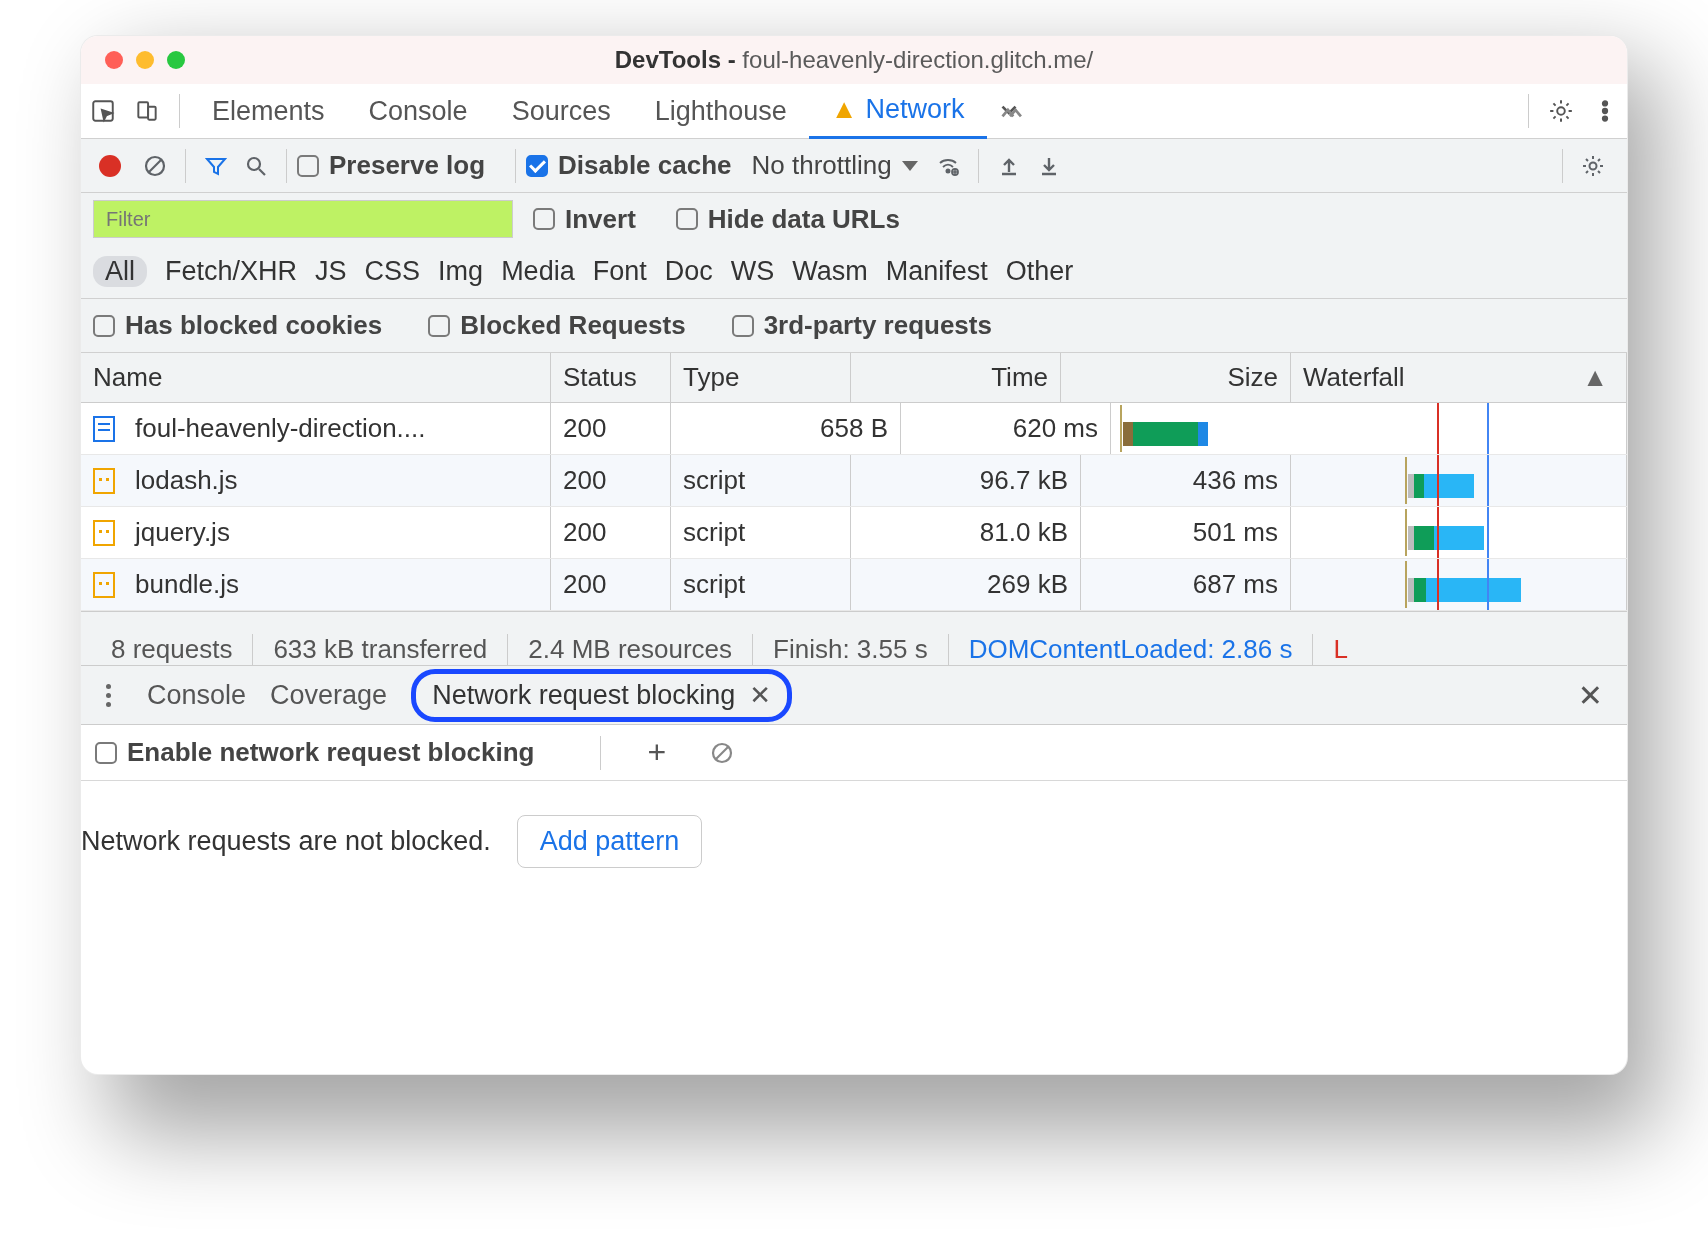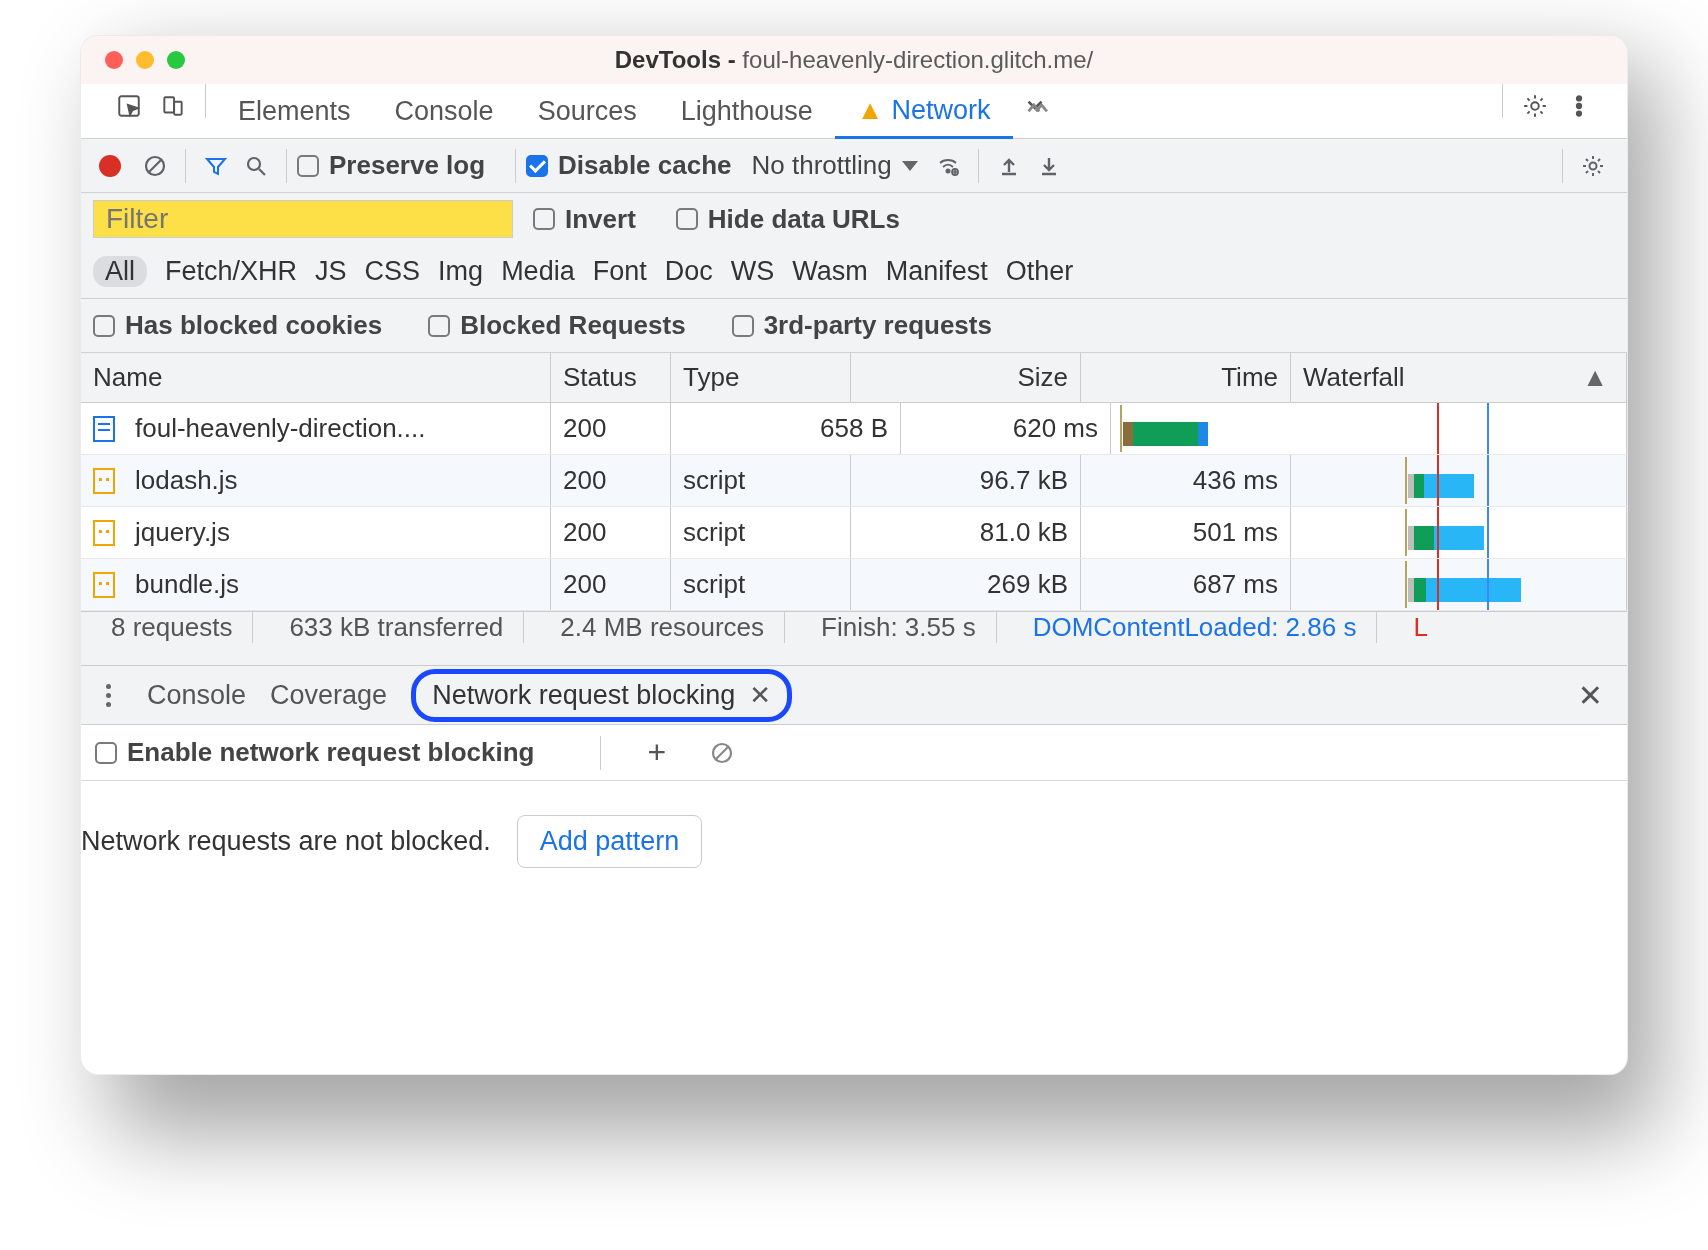--- a/index.html
+++ b/index.html
@@ -7,42 +7,42 @@
   .stage { width:1708px; height:1250px; display:flex; align-items:flex-start; justify-content:center; padding-top:35px;}
   .window-wrap { position:relative; }
   .shadow { position:absolute; top:30px; left:30px; width:1548px; height:1070px; background:#000; opacity:.35; filter:blur(45px); border-radius:18px; z-index:0;}
   .window { position:relative; width:1548px; height:1040px; background:#fff; border-radius:18px; overflow:hidden; z-index:1; border:1px solid rgba(0,0,0,.08);}
   .titlebar { height:48px; background:#fcf3f3; display:flex; align-items:center; position:relative;}
   .traffic { display:flex; gap:13px; padding-left:24px;}
   .dot{width:18px;height:18px;border-radius:50%;}
   .dot.r{background:#ff5f57;} .dot.y{background:#febc2e;} .dot.g{background:#28c840;}
   .title-text{position:absolute; left:0; right:0; text-align:center; font-size:24px; color:#5a5a5a;}
   .title-text b{font-weight:600; color:#333;}
-  .tabs { height:55px; border-bottom:1px solid #d0d0d0; display:flex; padding:0 26px;}
+  .tabs { height:55px; border-bottom:1px solid #d0d0d0; display:flex; align-items:center; padding:0 0;}
   .ticon{width:44px; height:44px; display:flex; align-items:center; justify-content:center; color:#555;}
   .ticon svg{width:26px;height:26px;stroke:#555;fill:none;stroke-width:1.8;}
   .vsep{width:1px;height:34px;background:#ccc;margin:0 10px;}
   .tab{padding:0 22px; height:55px; display:flex; align-items:center; font-size:27px; color:#555; gap:8px;}
   .tab.active{border-bottom:3px solid #1a73e8; color:#1a73e8;}
   .tab .warn{color:#f0a500;}
   .spacer{flex:1;}
   .toolbar{height:54px; border-bottom:1px solid #d0d0d0; display:flex; align-items:center; padding:0 14px; background:#f1f3f4;}
   .reddot{width:22px;height:22px;background:#d93025;border-radius:50%;margin:0 14px 0 4px;}
   .tbicon{width:40px;height:40px;display:flex;align-items:center;justify-content:center;color:#5f6368;}
   .tbicon svg{width:24px;height:24px;fill:#5f6368;}
   .funnel svg path{fill:none; stroke:#1a73e8; stroke-width:2;}
   .cbox{width:22px;height:22px;border:2px solid #7a7a7a;border-radius:5px;margin-right:10px;display:inline-flex;align-items:center;justify-content:center;flex-shrink:0;}
   .cbox.checked{background:#1a73e8;border-color:#1a73e8;}
   .cbox.checked::after{content:"";width:6px;height:12px;border:solid #fff;border-width:0 3px 3px 0;transform:rotate(45deg);margin-top:-3px;}
   .tlabel{font-size:26px;color:#444;display:flex;align-items:center;margin-right:20px;font-weight:bold;}
   .select{font-size:26px;color:#444;display:flex;align-items:center;gap:10px;margin-right:10px;}
   .caret{width:0;height:0;border-left:8px solid transparent;border-right:8px solid transparent;border-top:10px solid #666;}
   .antenna svg{stroke:#5f6368;fill:none;stroke-width:1.8;}
   .filterrow{height:52px;display:flex;align-items:center;padding:0 12px;background:#f1f3f4;gap:20px;}
-  .filterinput{width:420px;height:38px;border:1px solid #ccc;background:#fde047;font-size:28px;padding:0 12px;color:#777;}
+  .filterinput{width:420px;height:38px;border:1px solid #ccc;background:#bef264;font-size:20px;padding:0 12px;color:#777;}
   .typerow{height:54px;display:flex;align-items:center;padding:0 12px;background:#f1f3f4;gap:18px;font-size:27px;color:#333;border-bottom:1px solid #d0d0d0; flex-wrap:nowrap;}
   .chip-all{background:#dadce0;border-radius:14px;padding:0 12px;}
   .extrarow{height:54px;display:flex;align-items:center;padding:0 12px;background:#f1f3f4;gap:26px;font-size:26px;color:#333;border-bottom:1px solid #d0d0d0;}
   .grid-head{height:50px;display:flex;border-bottom:1px solid #ccc;background:#f1f3f4; font-size:26px;color:#333;}
   .col{display:flex;align-items:center;padding:0 12px;border-right:1px solid #ccc;}
   .c-name{width:470px;} .c-status{width:120px;} .c-type{width:180px;} .c-size{width:230px;justify-content:flex-end;} .c-time{width:210px;justify-content:flex-end;} .c-wf{flex:1;position:relative;}
   .sort-arr{position:absolute;right:18px;color:#666;}
   .grid-body{}
   .row{height:52px;display:flex;border-bottom:1px solid #e8e8e8;font-size:26px;color:#333;}
   .row:nth-child(even){background:#f5f8fc;}
@@ -53,21 +53,21 @@
   .ficon.doc::before,.ficon.doc::after{content:"";position:absolute;left:3px;right:3px;height:2px;background:#1a73e8;}
   .ficon.doc::before{top:5px;} .ficon.doc::after{top:11px;}
   .ficon.js{border-color:#f0a500;}
   .ficon.js::before{content:"";position:absolute;left:4px;top:8px;width:3px;height:3px;background:#f0a500;}
   .ficon.js::after{content:"";position:absolute;right:4px;top:8px;width:3px;height:3px;background:#f0a500;}
   .wf-track{position:relative;height:100%;width:100%;}
   .wf-mark{position:absolute;top:2px;bottom:2px;width:2px;background:#b8a45e;}
   .wf-line{position:absolute;right:125px;top:0;bottom:0;width:2px;background:#4285f4;}
   .wf-line2{position:absolute;right:175px;top:0;bottom:0;width:2px;background:#d93025;}
   .wf-bar{position:absolute;top:14px;height:24px;}
-  .status{height:54px;display:flex;align-items:flex-start;background:#f1f3f4;border-top:1px solid #ccc;font-size:26px;color:#555;padding:0 10px;gap:16px;overflow:hidden;white-space:nowrap;}
+  .status{height:54px;display:flex;align-items:flex-end;background:#f1f3f4;border-top:1px solid #ccc;font-size:26px;color:#555;padding:0 10px;gap:0;overflow:hidden;white-space:nowrap;}
   .status .seg{padding:0 20px;border-right:1px solid #ccc;}
   .status .dcl{color:#1a73e8;}
   .status .load{color:#d93025;}
   .drawer-tabs{height:60px;display:flex;align-items:center;background:#f1f3f4;border-top:1px solid #ccc;gap:24px;padding:0 12px;font-size:27px;color:#555;border-bottom:1px solid #ccc;}
   .dots3{width:30px;display:flex;flex-direction:column;gap:4px;align-items:center;}
   .dots3 span{width:5px;height:5px;background:#666;border-radius:50%;}
   .nrb-tab{border:5px solid #1a48ff;border-radius:24px;padding:6px 16px;display:flex;align-items:center;gap:14px;color:#333;}
   .xbtn{font-size:26px;color:#555;}
   .drawer-close{margin-left:auto; font-size:30px;color:#555;padding-right:12px;}
   .drawer-bar{height:56px;display:flex;align-items:center;padding:0 14px;gap:36px;font-size:26px;color:#555;border-bottom:1px solid #d8d8d8;}
@@ -255,22 +255,22 @@
       <label class="tlabel">
             <span class="cbox"></span>
             <span>3rd-party requests</span>
           </label>
     </div>
 
     <div class="grid-head">
       <div class="col c-name">Name</div>
       <div class="col c-status">Status</div>
       <div class="col c-type">Type</div>
+      <div class="col c-time">Time</div>
       <div class="col c-size">Size</div>
-      <div class="col c-time">Time</div>
       <div class="col c-wf">
             <span>Waterfall</span>
             <span class="sort-arr">▲</span>
           </div>
     </div>
 
     <div class="grid-body" id="grid-body">
           <div class="row">
     <div class="col c-name">
               <div class="fname">

